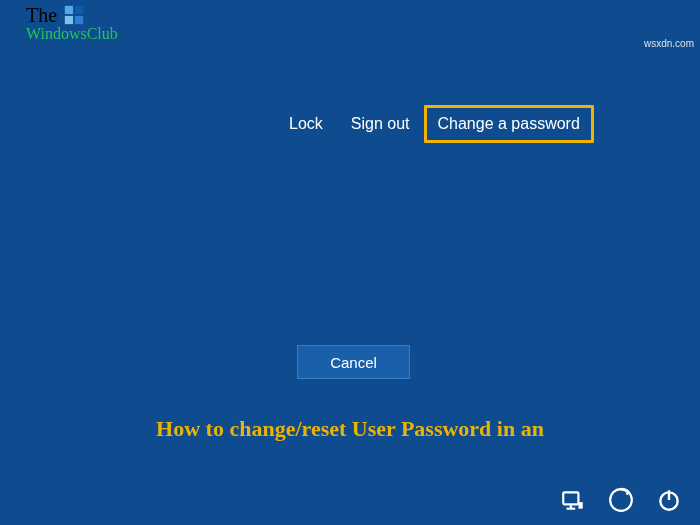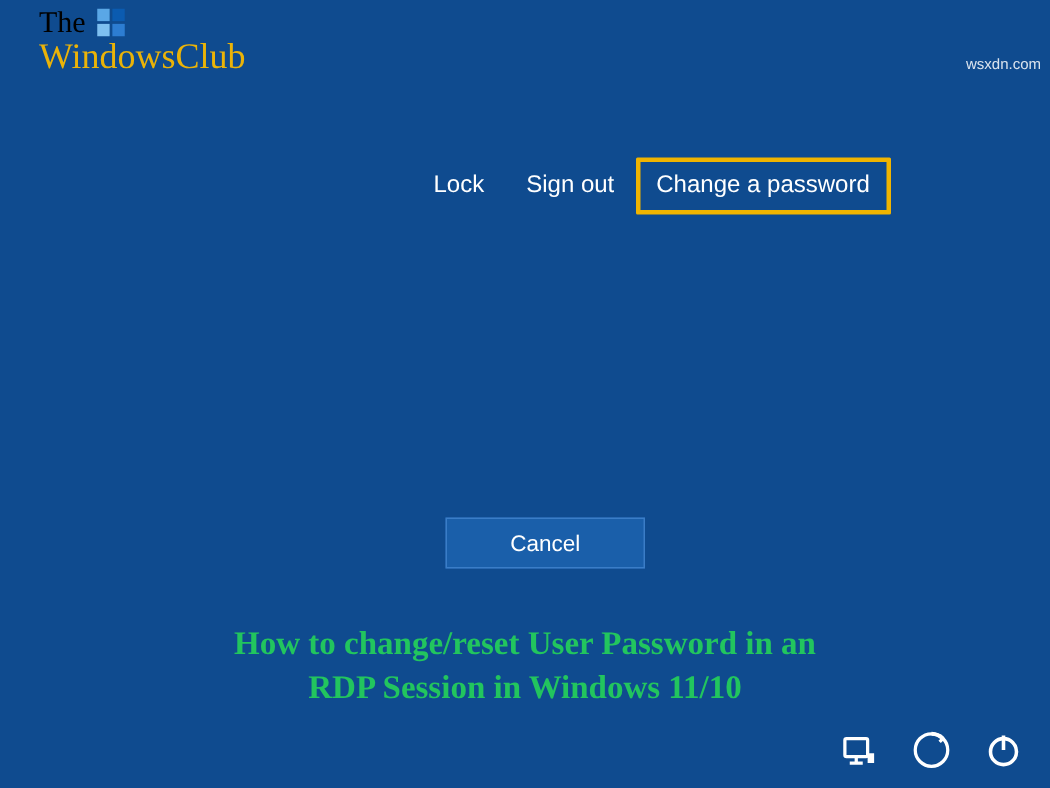--- a/index.html
+++ b/index.html
@@ -29,22 +29,22 @@
       align-items: center;
       gap: 6px;
     }
     .logo-text1 {
       font-family: "Times New Roman", serif;
       font-size: 20px;
       color: #000;
     }
     .logo-text2 {
       font-family: "Times New Roman", serif;
-      font-size: 24px;
-      color: #eab308;
+      font-size: 16px;
+      color: #22c55e;
     }
     .logo-icon {
       width: 22px;
       height: 22px;
     }
     .menu {
       position: absolute;
       top: 105px;
       left: 275px;
       display: flex;
@@ -60,41 +60,41 @@
     }
     .menu-item.highlighted {
       border: 3px solid #f0b400;
       border-radius: 1px;
       padding: 7px 11px;
     }
     .cancel-button {
       position: absolute;
       top: 345px;
       left: 297px;
-      width: 133px;
+      width: 113px;
       height: 34px;
       background: #1a5faa;
       border: 1px solid #3a7dc7;
       color: #fff;
       font-size: 15px;
       display: flex;
       align-items: center;
       justify-content: center;
       cursor: pointer;
     }
     .caption {
       position: absolute;
       top: 415px;
       left: 0;
       right: 0;
       text-align: center;
       font-family: "Times New Roman", serif;
       font-weight: bold;
       font-size: 22px;
-      color: #22c55e;
+      color: #eab308;
       line-height: 1.3;
     }
     .tray {
       position: absolute;
       bottom: 12px;
       right: 18px;
       display: flex;
       gap: 22px;
       align-items: center;
     }
@@ -134,21 +134,20 @@
 <div class="menu">
   <div class="menu-item">Lock</div>
   <div class="menu-item">Sign out</div>
   <div class="menu-item highlighted">Change a password</div>
 </div>
 
 <div class="cancel-button">Cancel</div>
 
 <div class="caption">
   <div>How to change/reset User Password in an</div>
-  <div>RDP Session in Windows 11/10</div>
 </div>
 
 <div class="tray">
   <svg class="tray-icon" viewBox="0 0 24 24" fill="none" stroke="#fff" stroke-width="2">
     <rect x="3" y="5" width="14" height="11" rx="1"></rect>
     <line x1="10" y1="16" x2="10" y2="20"></line>
     <line x1="6" y1="20" x2="14" y2="20"></line>
     <path d="M17 14 L21 14 L21 20 L17 20 Z" fill="#fff" stroke="none"></path>
   </svg>
   <svg class="tray-icon" viewBox="0 0 24 24" fill="none" stroke="#fff" stroke-width="2">

